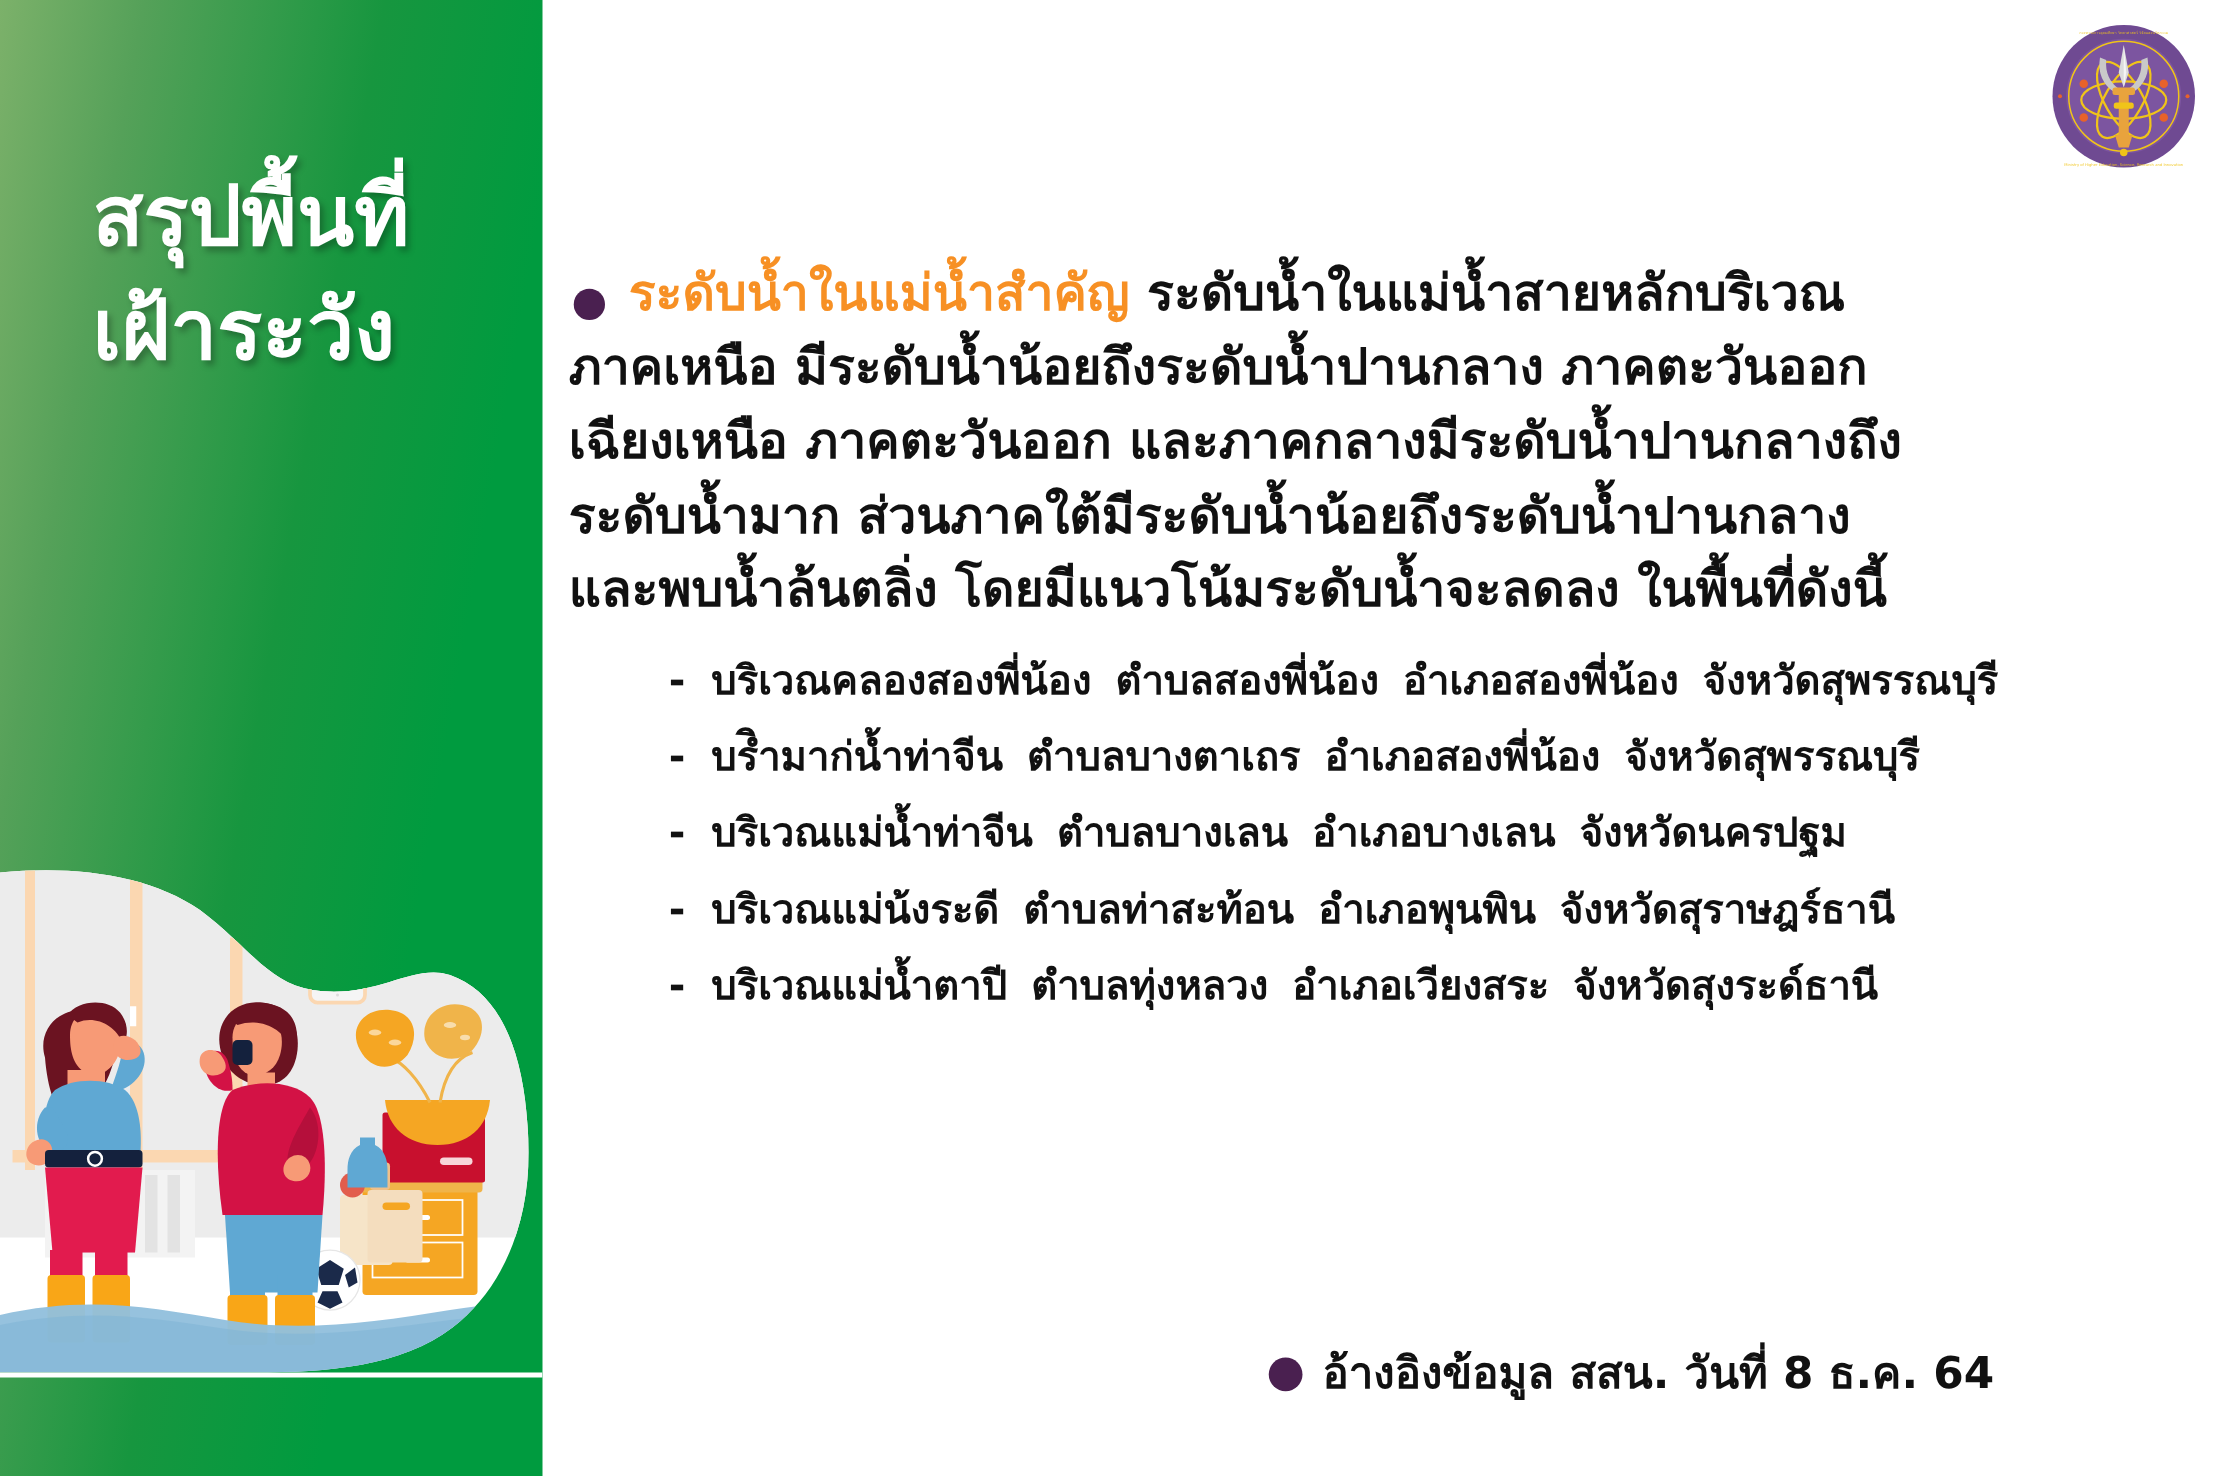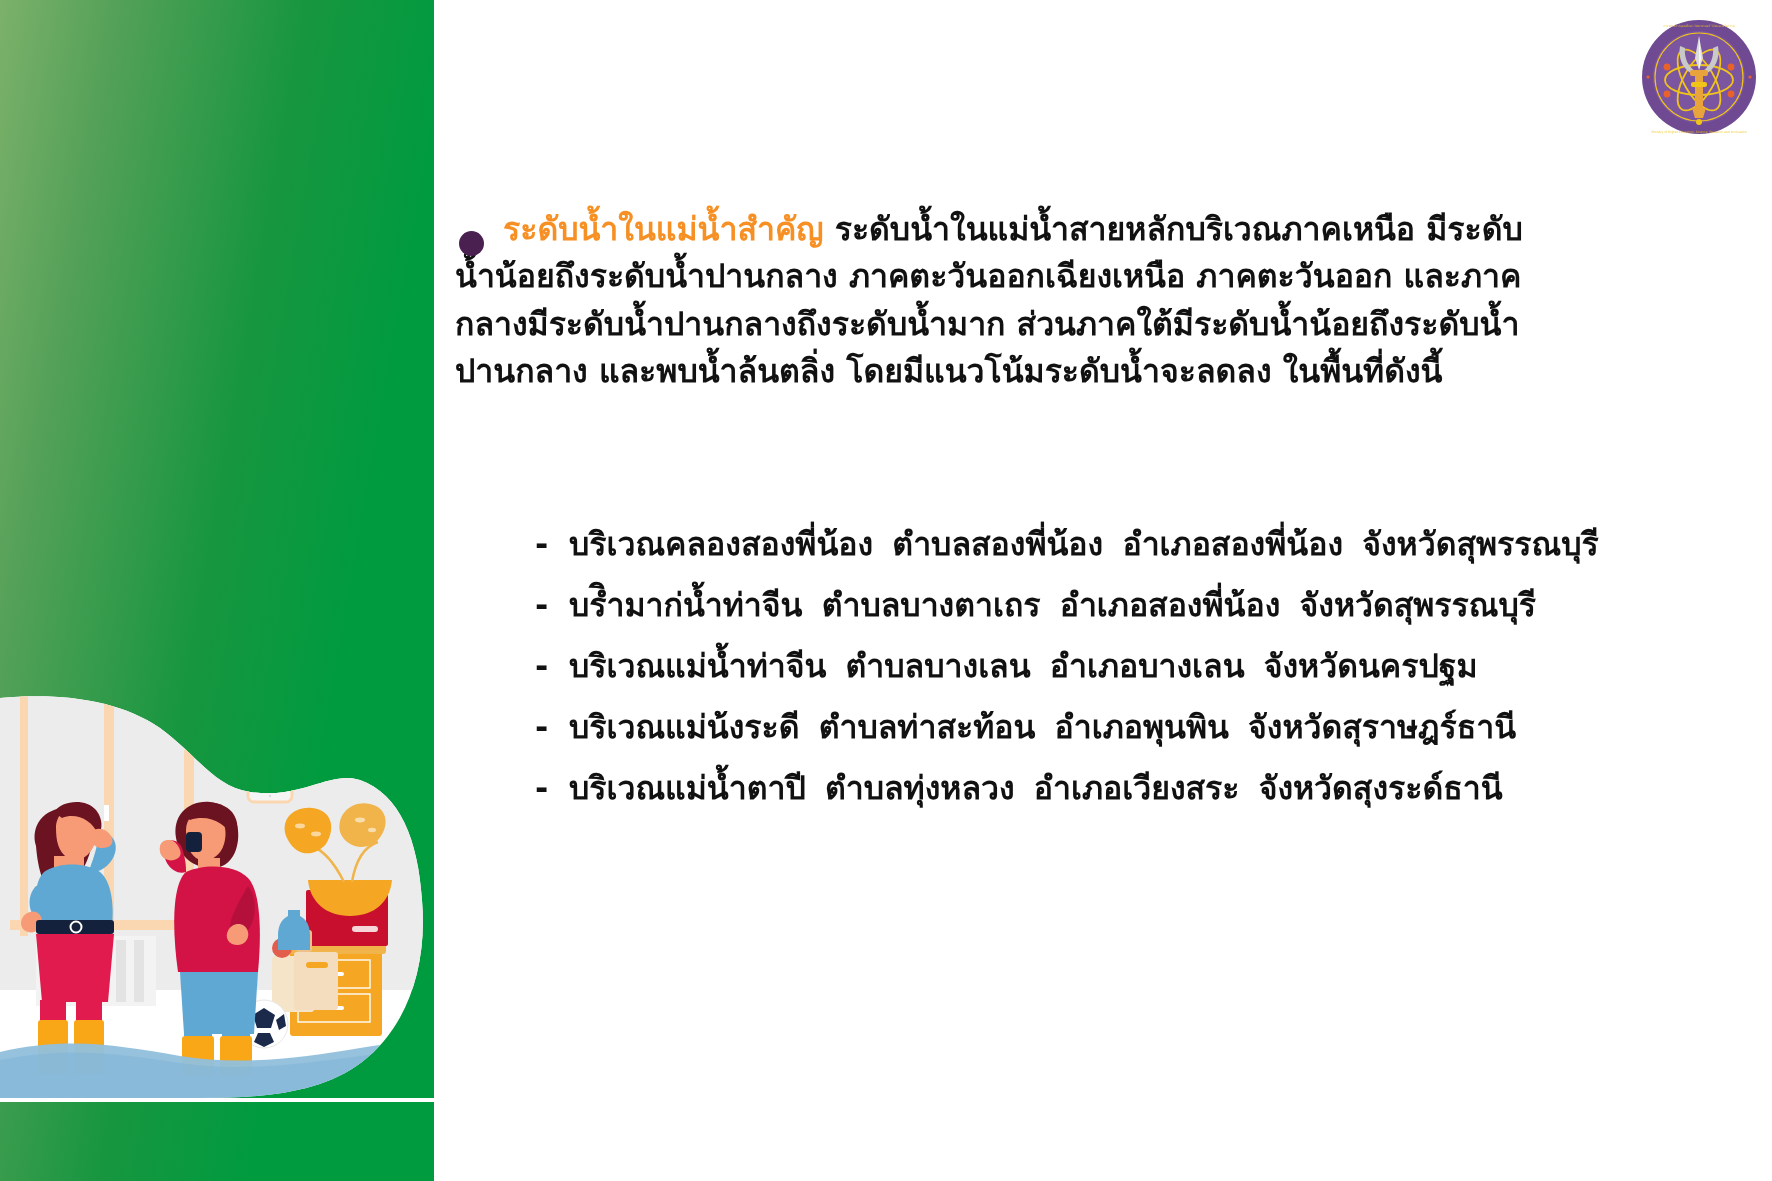--- a/index.html
+++ b/index.html
@@ -75,21 +75,21 @@
   .para-bullet {
     position: absolute;
     left: 4px; top: 25px;
     width: 25px; height: 25px;
     border-radius: 50%;
     background: #4a2050;
   }
   .para-text {
     margin: 0;
     padding-left: 0px;
-    font-size: 32px;
+    font-size: 40px;
     line-height: 1.48;
     color: #111111;
     font-weight: 600;
   }
   .para-text .indent-first { display: inline-block; width: 48px; }
   .highlight { color: #f79024; font-weight: 700; }
 
   .subitems {
     position: absolute;
     left: 80px; top: 528px;
@@ -131,20 +131,22 @@
     line-height: 1;
   }
 </style>
 </head>
 <body>
 
 <div class="slide">
 
   <div class="left-panel">
 
+    <div class="panel-title">สรุปพื้นที่
+เฝ้าระวัง</div>
 
     <div class="illus">
       <svg width="434" height="500" viewBox="0 0 434 500" xmlns="http://www.w3.org/2000/svg">
         <defs>
           <clipPath id="blobclip">
             <path d="M0,98 C60,92 120,100 160,128 C200,158 214,186 250,192
                      C300,200 330,170 360,180 C400,194 418,240 422,300
                      C428,372 404,430 362,462 C320,494 260,498 200,498
                      L0,498 Z"></path>
           </clipPath>
@@ -343,15 +345,19 @@
       <div class="subitem">
         <span class="dash">-</span>
         <span class="stext">บริเวณแม่น้งระดี ตำบลท่าสะท้อน อำเภอพุนพิน จังหวัดสุราษฎร์ธานี</span>
       </div>
       <div class="subitem">
         <span class="dash">-</span>
         <span class="stext">บริเวณแม่น้ำตาปี ตำบลทุ่งหลวง อำเภอเวียงสระ จังหวัดสุงระด์ธานี</span>
       </div>
     </div>
 
+    <div class="footer">
+      <span class="footer-bullet"></span>
+      <span class="footer-text">อ้างอิงข้อมูล สสน. วันที่ 8 ธ.ค. 64</span>
+    </div>
 
   </div>
 </div>
 
 </body></html>

